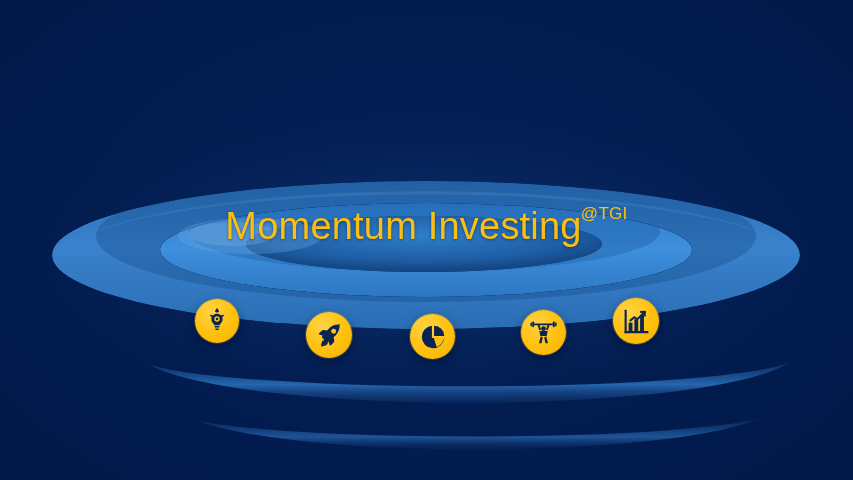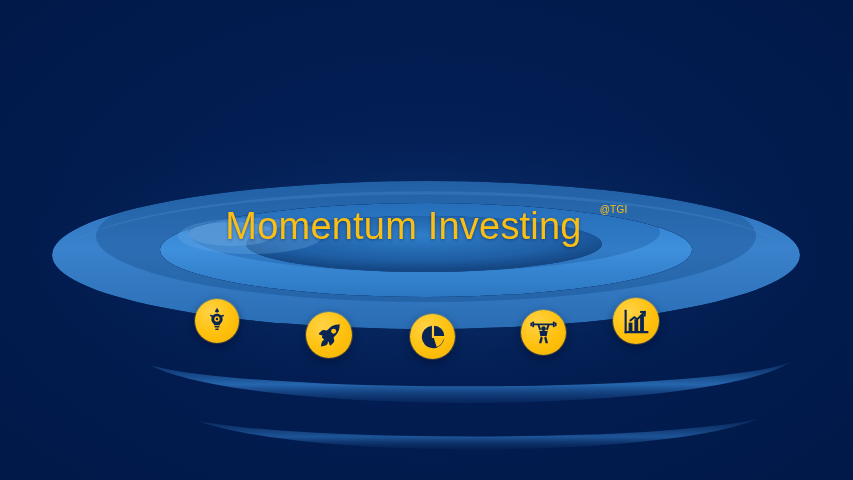--- a/index.html
+++ b/index.html
@@ -22,21 +22,21 @@
     text-align:center;pointer-events:none;
   }
   #title-inner{display:inline-block;position:relative;padding-right:46px;}
   #page-title{
     font-size:38px;font-weight:300;letter-spacing:0.2px;
     color:#FBBF13;line-height:1.08;white-space:nowrap;
     text-shadow:0 1px 3px rgba(0,20,60,.45);
   }
   #tgi-mark{
     position:absolute;right:0;top:-2px;
-    font-size:10px;font-weight:400;color:#FDC018;
+    font-size:17px;font-weight:400;color:#FDC018;
     letter-spacing:.3px;
     margin-left:35px;
   }
 
   
   .icon-badge{
     position:absolute;border-radius:50%;
     background:radial-gradient(circle at 36% 30%, #FFD246 0%, #FFC10E 52%, #F2B200 100%);
     box-shadow:0 3px 9px rgba(0,10,40,.55), 0 0 0 1px rgba(255,210,70,.30);
     display:flex;align-items:center;justify-content:center;

